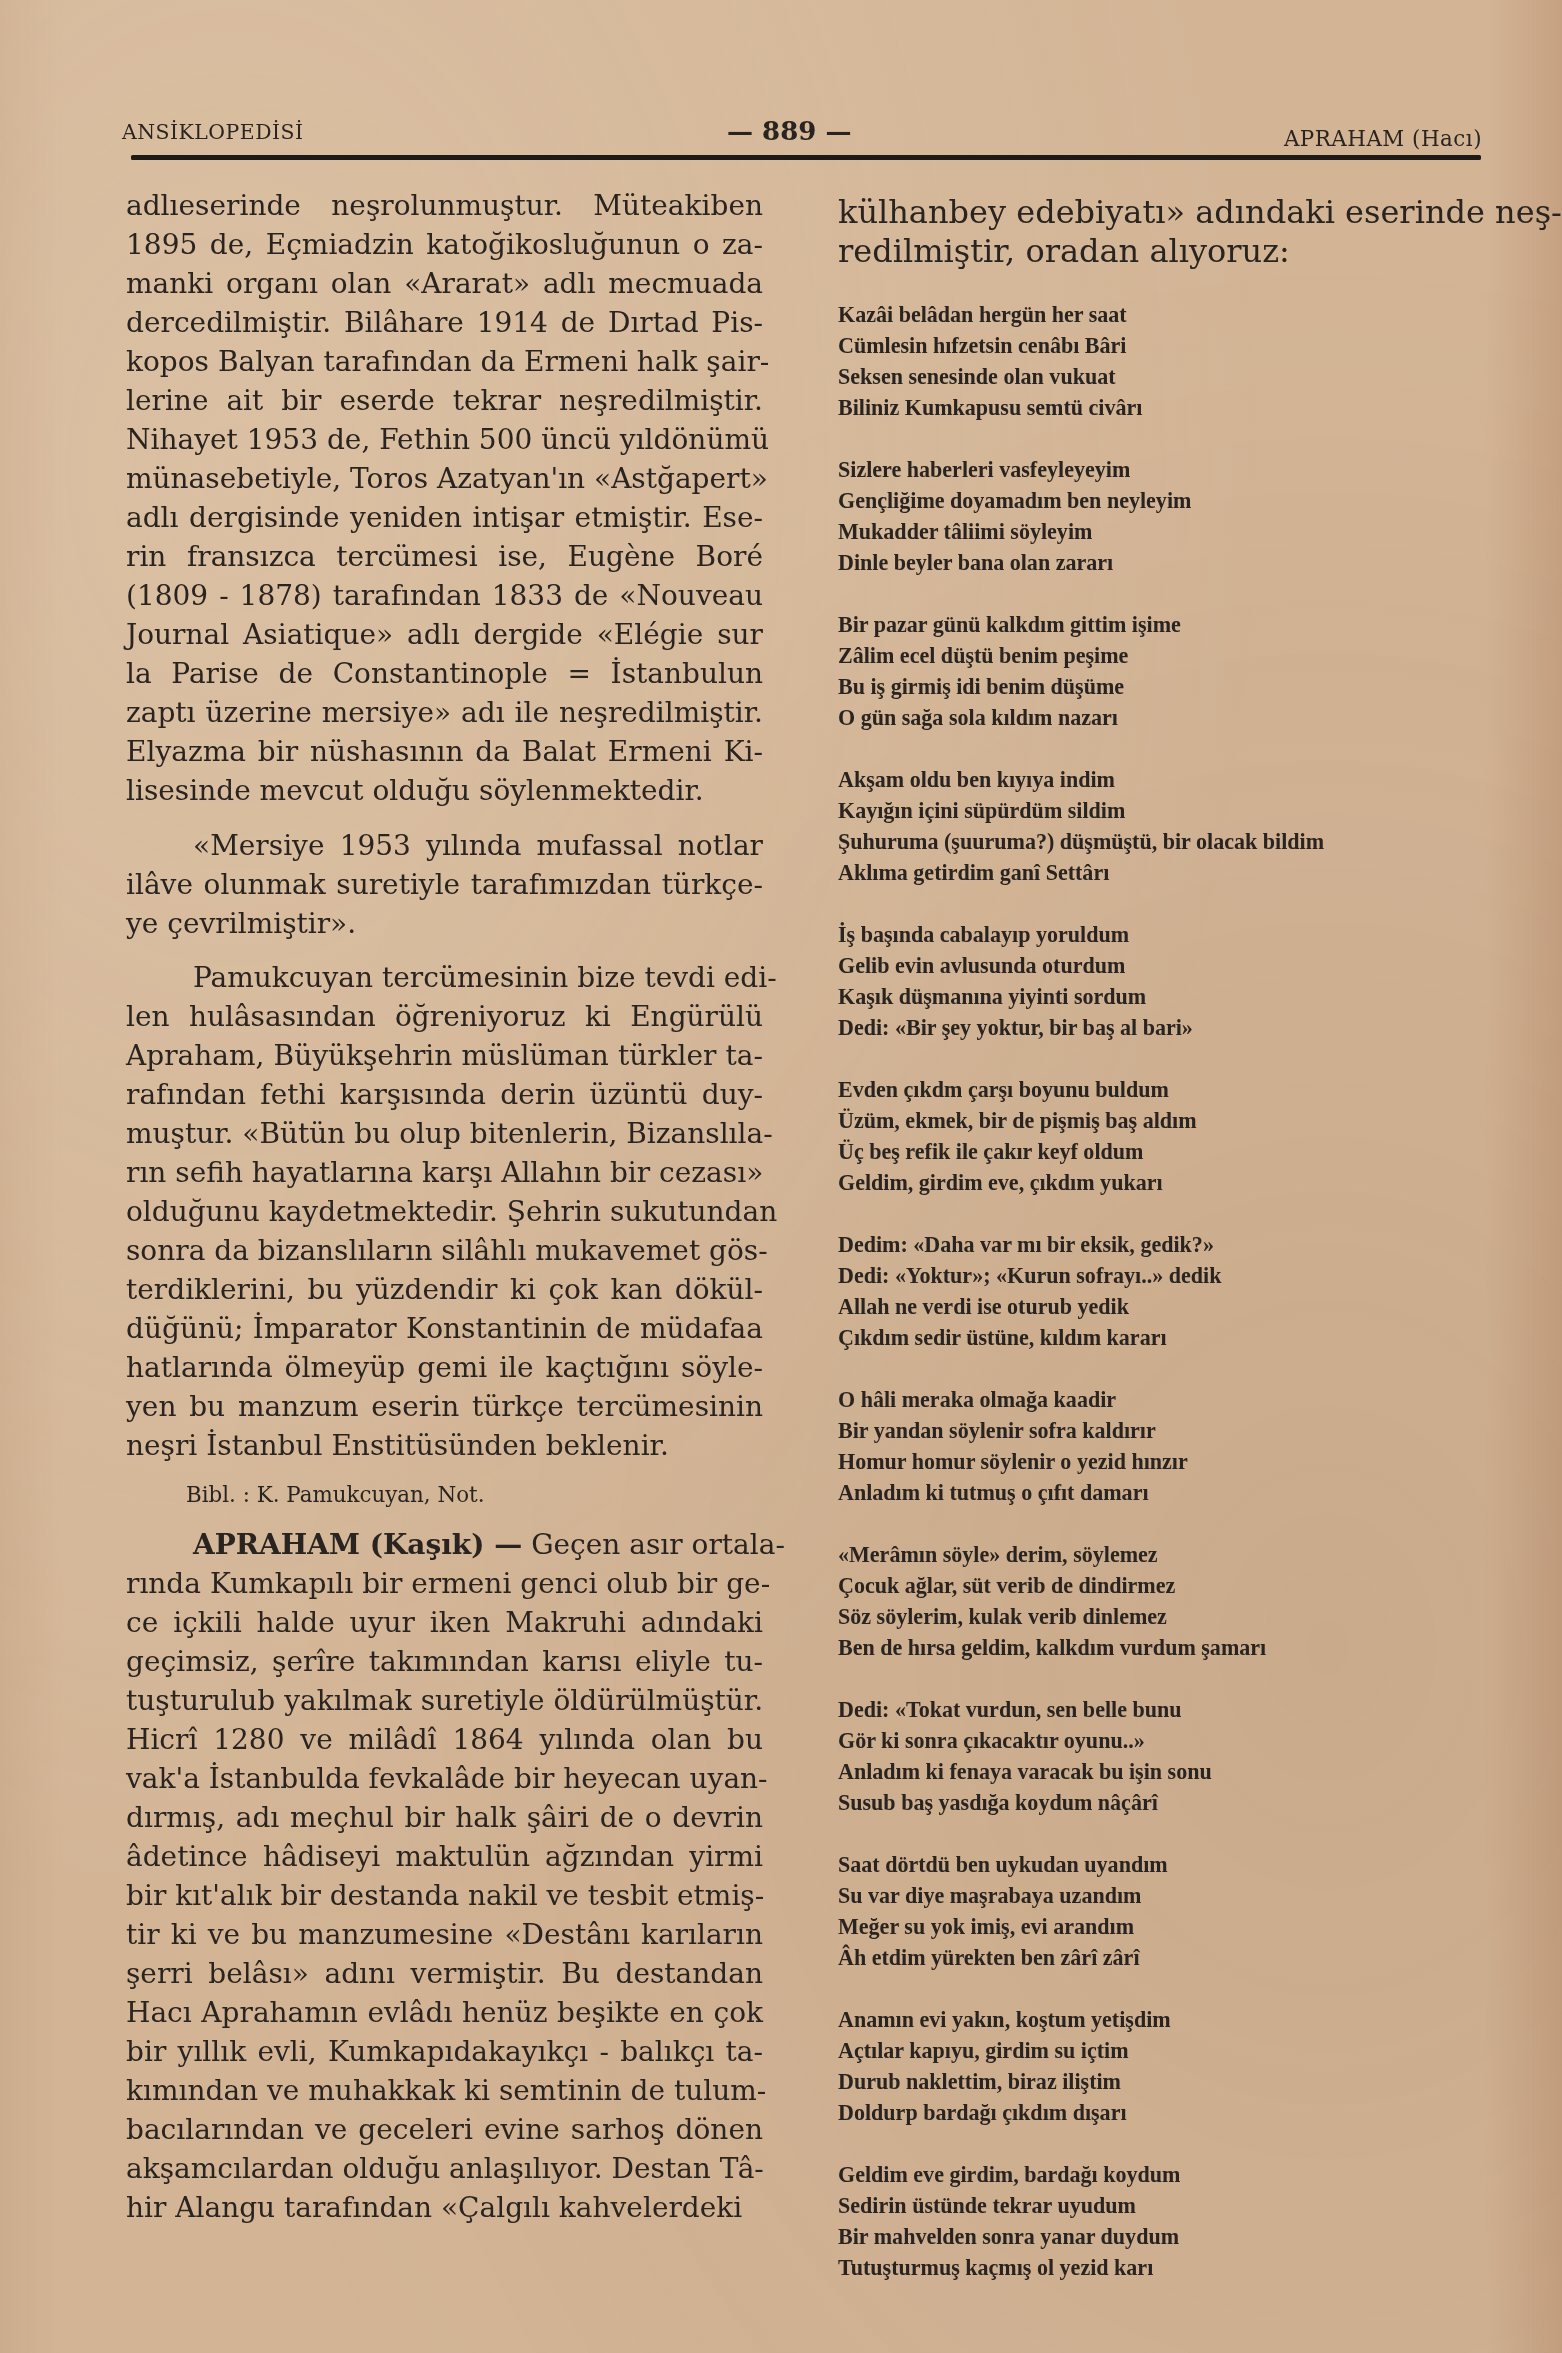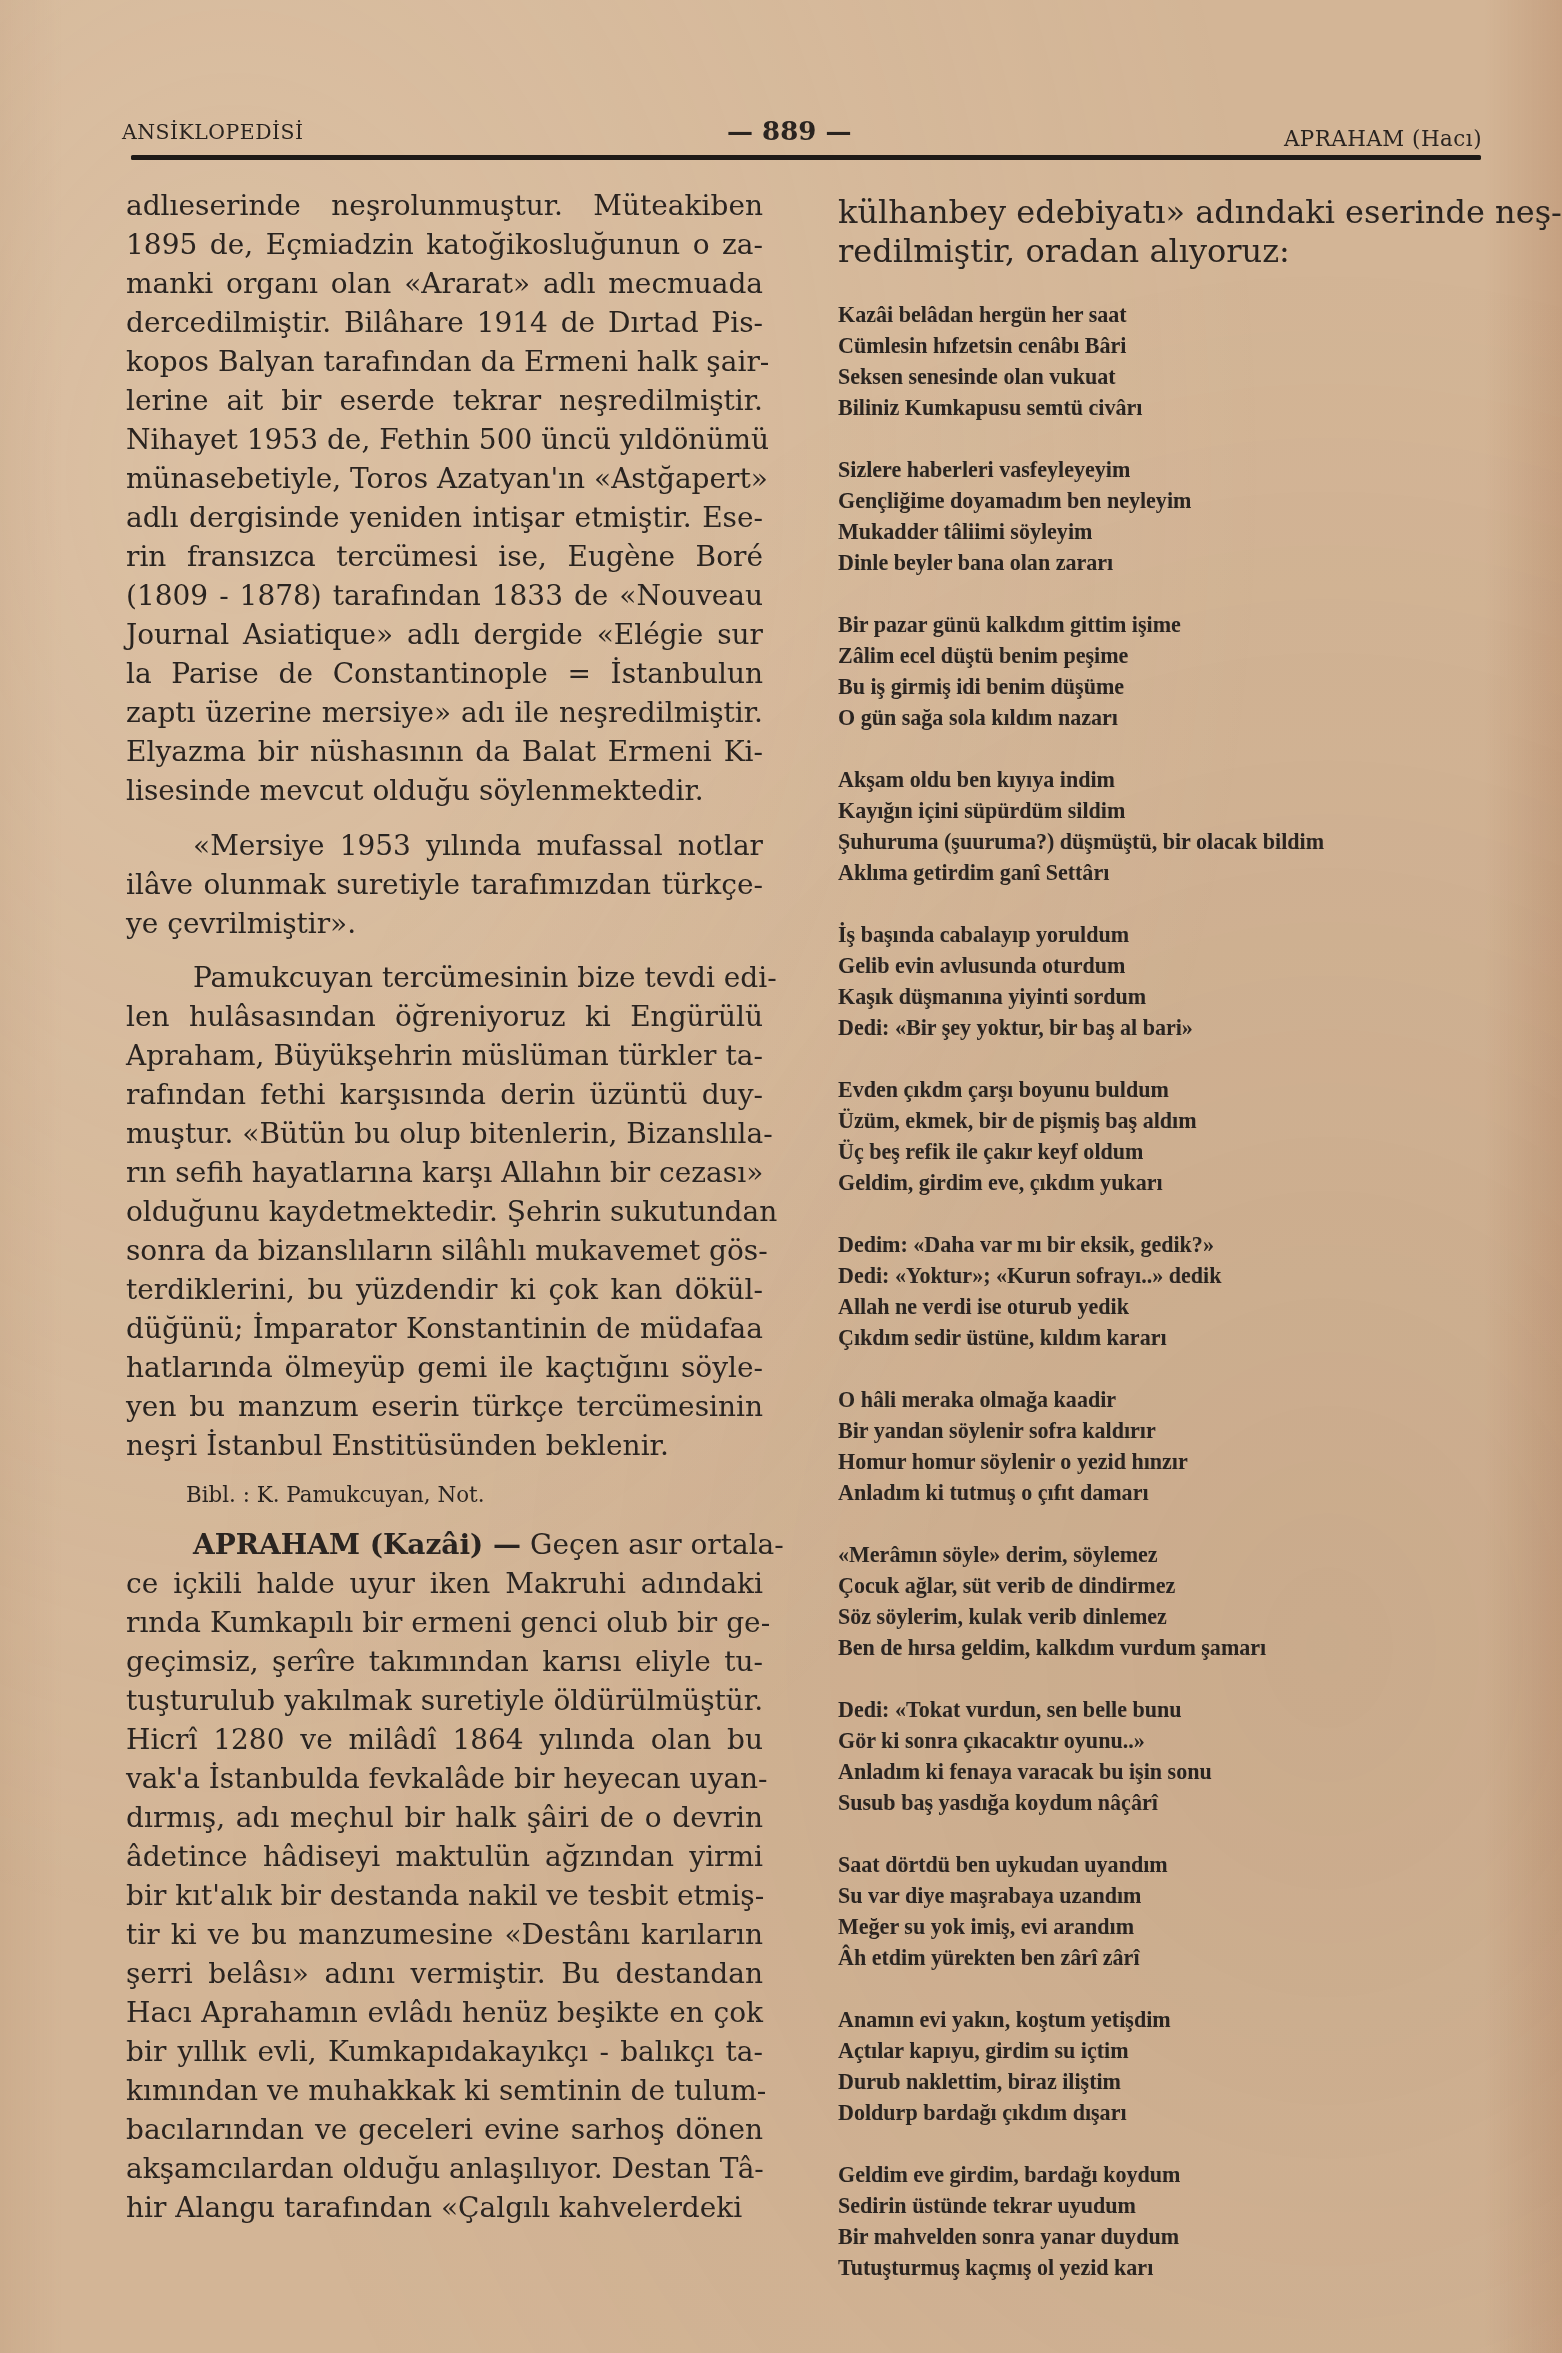--- a/index.html
+++ b/index.html
@@ -91,24 +91,24 @@
         <span class="line">sonra da bizanslıların silâhlı mukavemet gös-</span>
         <span class="line">terdiklerini, bu yüzdendir ki çok kan dökül-</span>
         <span class="line">düğünü; İmparator Konstantinin de müdafaa</span>
         <span class="line">hatlarında ölmeyüp gemi ile kaçtığını söyle-</span>
         <span class="line">yen bu manzum eserin türkçe tercümesinin</span>
         <span class="line last">neşri İstanbul Enstitüsünden beklenir.</span>
       </div>
     <div class="bibl">Bibl. : K. Pamukcuyan, Not.</div>
     <div class="gap" style="height:9.6px"></div>
     <div class="para">
-      <span class="line indent"><span class="entry-title">APRAHAM (Kazâi) —</span> <span>Geçen asır ortala-</span></span>
+      <span class="line indent"><span class="entry-title">APRAHAM (Kaşık) —</span> <span>Geçen asır ortala-</span></span>
       <div id="p4">
+          <span class="line">rında Kumkapılı bir ermeni genci olub bir ge-</span>
           <span class="line">ce içkili halde uyur iken  Makruhi adındaki</span>
-          <span class="line">rında Kumkapılı bir ermeni genci olub bir ge-</span>
           <span class="line">geçimsiz, şerîre takımından karısı eliyle tu-</span>
           <span class="line">tuşturulub yakılmak suretiyle öldürülmüştür.</span>
           <span class="line">Hicrî 1280  ve  milâdî 1864 yılında olan bu</span>
           <span class="line">vak'a İstanbulda fevkalâde bir heyecan uyan-</span>
           <span class="line">dırmış, adı meçhul bir halk şâiri de o devrin</span>
           <span class="line">âdetince hâdiseyi maktulün ağzından yirmi</span>
           <span class="line">bir kıt'alık bir destanda nakil ve tesbit etmiş-</span>
           <span class="line">tir ki ve bu manzumesine «Destânı karıların</span>
           <span class="line">şerri belâsı» adını vermiştir.  Bu destandan</span>
           <span class="line">Hacı Aprahamın evlâdı henüz beşikte en çok</span>

